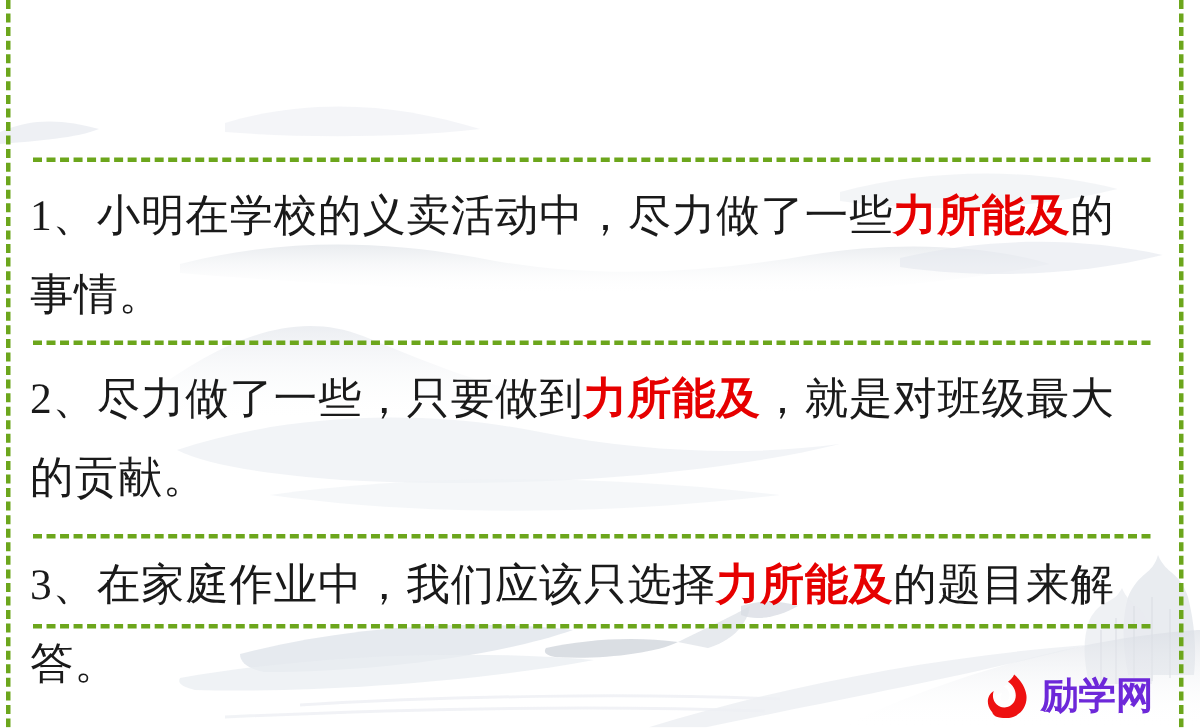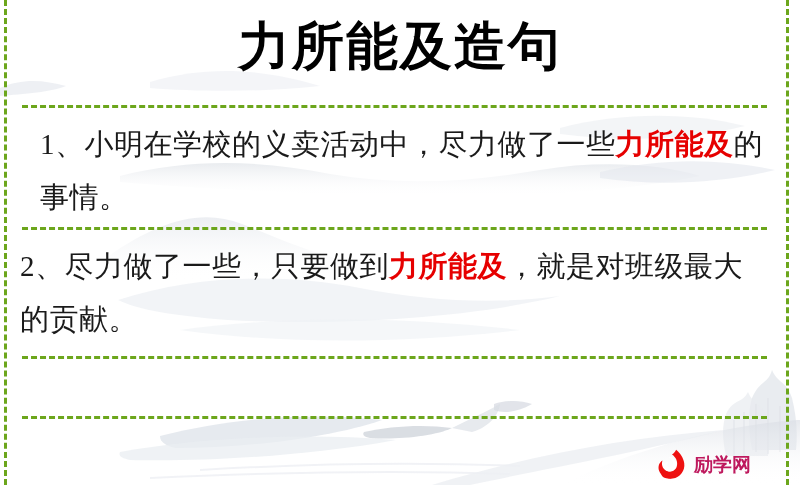--- a/index.html
+++ b/index.html
@@ -65,21 +65,21 @@
     width: 748px;
     font-size: 29px;
     line-height: 53px;
     color: #1a1a1a;
     letter-spacing: 0.5px;
   }
   .sentence .hl {
     color: #E60000;
     font-weight: bold;
   }
-  #s1 { top: 118px; margin-left: 20px; }
+  #s1 { top: 118px; }
   #s2 { top: 240px; }
   #s3 { top: 364px; }
 
   
   #logo {
     position: absolute;
     left: 655px;
     top: 446px;
     width: 128px;
     height: 36px;
@@ -87,24 +87,24 @@
     align-items: center;
     gap: 5px;
   }
   #logo-mark {
     width: 34px;
     height: 34px;
     flex: 0 0 34px;
   }
   #logo-text {
     font-family: "DejaVu Sans", "Liberation Sans", sans-serif;
-    font-size: 19px;
+    font-size: 25px;
     line-height: 28px;
     font-weight: bold;
-    color: #be185d;
+    color: #6d28d9;
     letter-spacing: 0px;
     white-space: nowrap;
   }
 </style>
 </head>
 <body>
 
 <div id="page">
 
   <svg id="bg-art" viewBox="0 0 800 485" preserveAspectRatio="none">
@@ -175,30 +175,32 @@
   </svg>
 
   <div class="v-dash left"></div>
   <div class="v-dash right"></div>
 
   <div class="h-dash" style="top:105px"></div>
   <div class="h-dash" style="top:227px"></div>
   <div class="h-dash" style="top:356px"></div>
   <div class="h-dash" style="top:416px"></div>
 
-  <div id="title">力所能及造句</div>
 
   <div class="sentence" id="s1">
     <span>1、</span><span>小明在学校的义卖活动中，尽力做了一些</span><span class="hl">力所能及</span><span>的事情。</span>
   </div>
 
   <div class="sentence" id="s2">
     <span>2、</span><span>尽力做了一些，只要做到</span><span class="hl">力所能及</span><span>，就是对班级最大的贡献。</span>
   </div>
 
+  <div class="sentence" id="s3">
+    <span>3、</span><span>在家庭作业中，我们应该只选择</span><span class="hl">力所能及</span><span>的题目来解答。</span>
+  </div>
 
   <div id="logo">
     <svg id="logo-mark" viewBox="0 0 100 100">
       <path d="M62,8 C74,18 84,32 86,48 C89,70 74,90 52,93 C34,95 18,86 12,70
                C8,58 12,46 22,40 C18,52 22,64 33,70 C45,76 60,70 64,57
                C68,44 62,30 50,22 C56,18 60,13 62,8 Z" fill="#EE1111"></path>
       <path d="M48,28 C58,34 64,44 62,55 C60,67 49,74 38,71 C29,69 24,61 26,53
                C28,47 33,44 39,45 C34,49 34,56 39,59 C45,62 52,58 53,51
                C54,43 49,35 41,31 C44,30 46,29 48,28 Z" fill="#ffffff"></path>
       <path d="M20,76 C30,86 46,90 60,85 C52,93 38,95 26,90 C20,87 18,82 20,76 Z" fill="#EE1111"></path>

